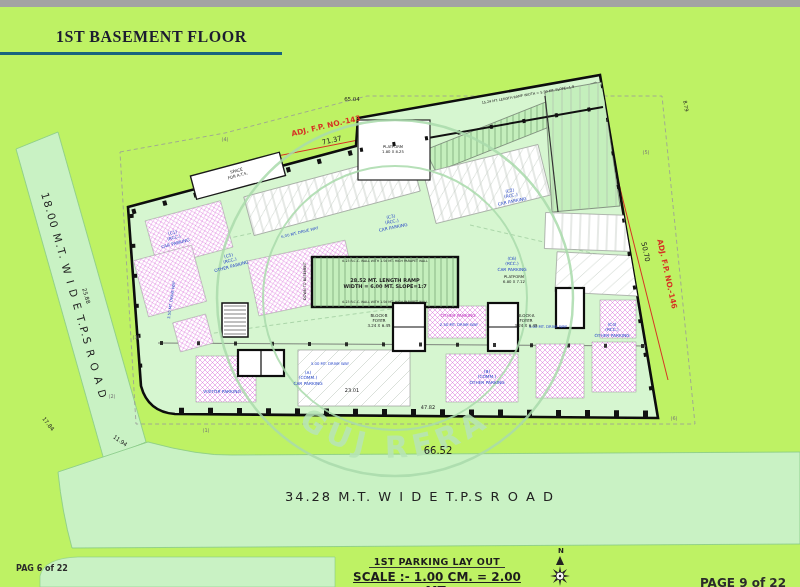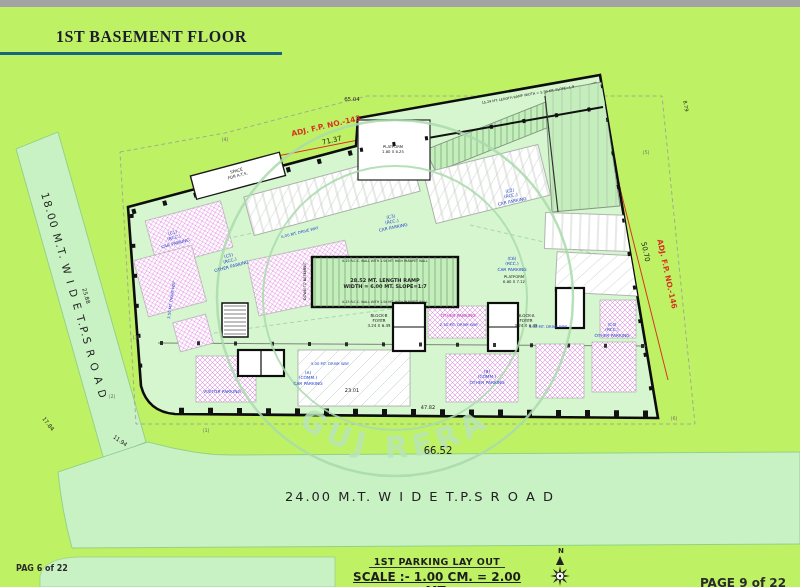--- a/index.html
+++ b/index.html
@@ -185,21 +185,21 @@
     <g>
       <polygon points="560,556 556,565 564,565" fill="#222"></polygon>
       <polygon fill="#222" points="570,576 563.2,577.3 567.1,583.1 561.3,579.2 560,586 558.7,579.2 552.9,583.1 556.8,577.3 550,576 556.8,574.7 552.9,568.9 558.7,572.8 560,566 561.3,572.8 567.1,568.9 563.2,574.7"></polygon>
       <circle cx="560" cy="576" r="4" fill="#f8f8f8" stroke="#222" stroke-width="0.8"></circle>
       <circle cx="560" cy="576" r="1.2" fill="#222"></circle>
     </g>
   </svg>
 
   <div class="labels-layer">
       <div class="lbl" style="left: 74px; top: 296px; font-size: 10.5px; color: rgb(34, 34, 34); transform: translate(-50%, -50%) rotate(74deg); letter-spacing: 1.5px;">18.00   M.T.   W I D E   T.P.S   R O A D</div>
-      <div class="lbl" style="left: 420px; top: 497px; font-size: 13px; color: rgb(34, 34, 34); transform: translate(-50%, -50%) rotate(0deg); letter-spacing: 2px;">24.00   M.T.   W I D E   T.P.S   R O A D</div>
+      <div class="lbl" style="left: 420px; top: 497px; font-size: 13px; color: rgb(34, 34, 34); transform: translate(-50%, -50%) rotate(0deg); letter-spacing: 2px;">34.28   M.T.   W I D E   T.P.S   R O A D</div>
       <div class="lbl" style="left: 326px; top: 126px; font-size: 7.5px; color: rgb(214, 50, 36); transform: translate(-50%, -50%) rotate(-13deg); font-weight: bold;">ADJ. F.P. NO.-143</div>
       <div class="lbl" style="left: 667px; top: 274px; font-size: 7.5px; color: rgb(214, 50, 36); transform: translate(-50%, -50%) rotate(78deg); font-weight: bold;">ADJ. F.P. NO.-146</div>
       <div class="lbl" style="left: 332px; top: 141px; font-size: 7px; color: rgb(34, 34, 34); transform: translate(-50%, -50%) rotate(-13deg);">71.37</div>
       <div class="lbl" style="left: 352px; top: 99px; font-size: 5.5px; color: rgb(34, 34, 34); transform: translate(-50%, -50%) rotate(0deg);">65.04</div>
       <div class="lbl" style="left: 645px; top: 252px; font-size: 7px; color: rgb(34, 34, 34); transform: translate(-50%, -50%) rotate(78deg);">50.70</div>
       <div class="lbl" style="left: 438px; top: 451px; font-size: 10px; color: rgb(34, 34, 34); transform: translate(-50%, -50%) rotate(0deg);">66.52</div>
       <div class="lbl" style="left: 86px; top: 296px; font-size: 5.5px; color: rgb(34, 34, 34); transform: translate(-50%, -50%) rotate(74deg);">25.88</div>
       <div class="lbl" style="left: 48px; top: 424px; font-size: 5.5px; color: rgb(34, 34, 34); transform: translate(-50%, -50%) rotate(52deg);">17.84</div>
       <div class="lbl" style="left: 120px; top: 441px; font-size: 5.5px; color: rgb(34, 34, 34); transform: translate(-50%, -50%) rotate(35deg);">11.94</div>
       <div class="lbl" style="left: 352px; top: 390px; font-size: 5px; color: rgb(34, 34, 34); transform: translate(-50%, -50%) rotate(0deg);">23.01</div>

